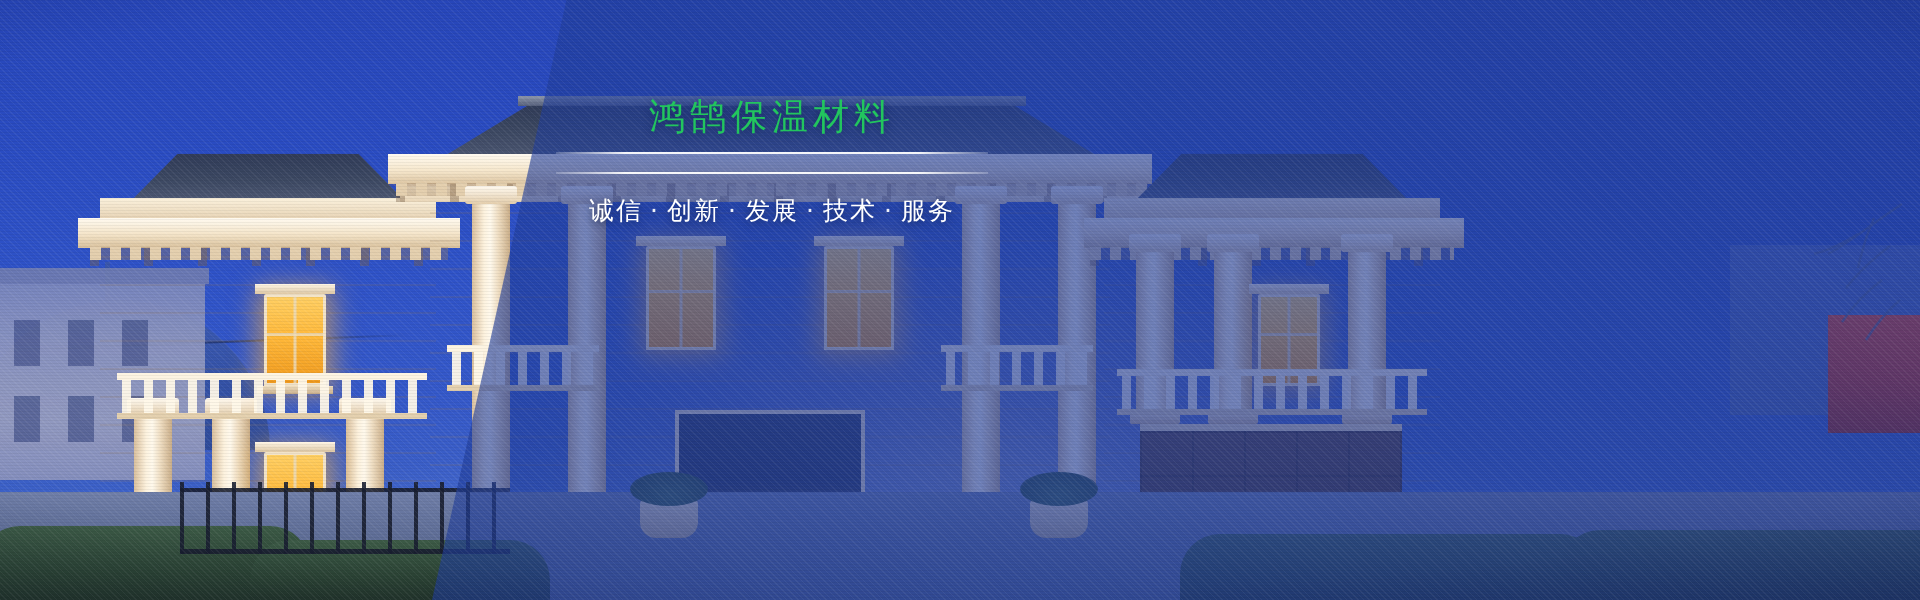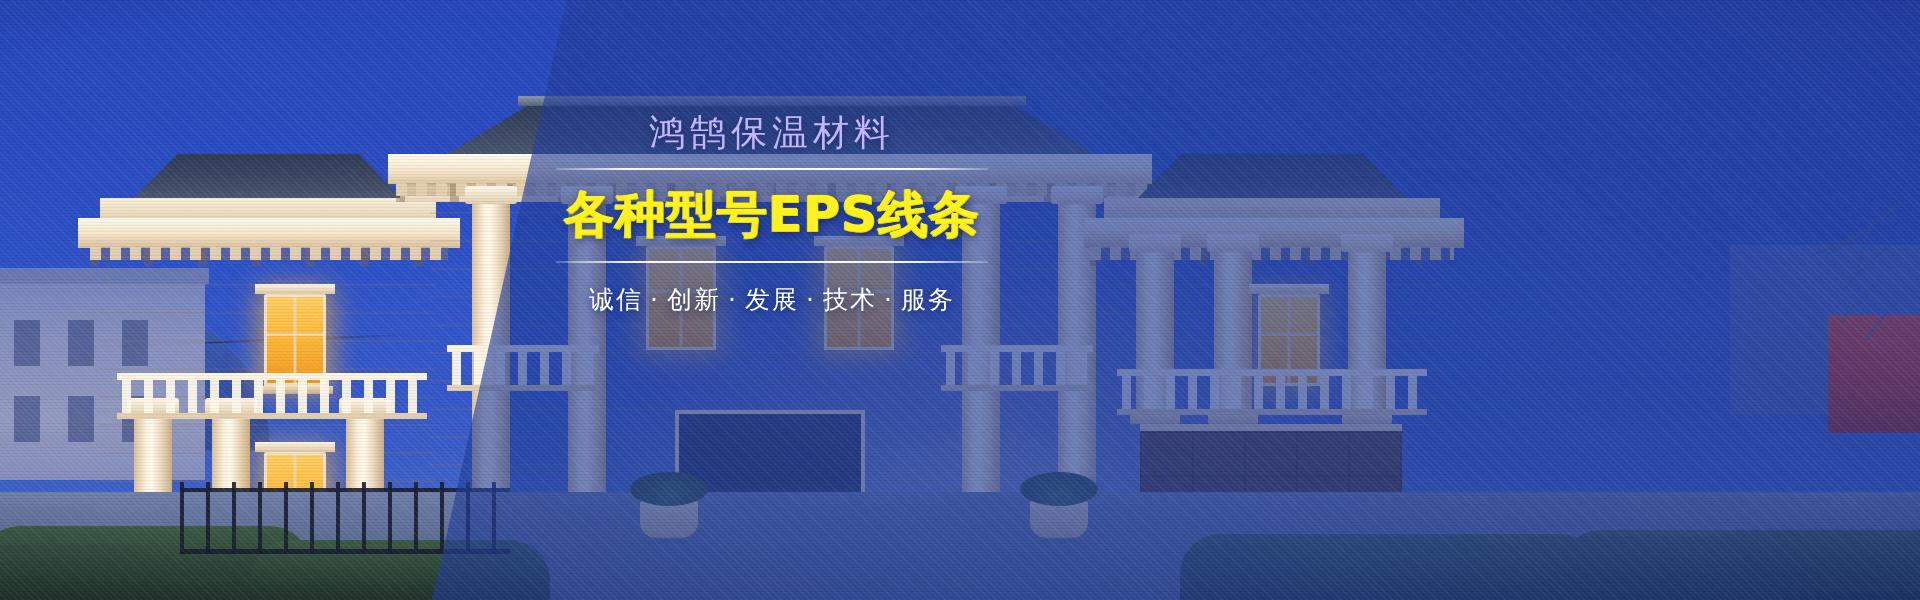--- a/index.html
+++ b/index.html
@@ -282,28 +282,27 @@
   
   .copy{
     position:absolute;
     left:556px;top:96px;width:432px;
     text-align:center;
     pointer-events:none;
   }
   .copy *{pointer-events:auto;}
 
   .brand{
-    color:#c4b5fd;
+    color:#22c55e;
     font-size:36px;
     line-height:1.18;
     letter-spacing:5px;
     font-weight:400;
     text-shadow:0 2px 10px rgba(10,25,70,.65);
     white-space:nowrap;
-    margin-top:16px;
   }
   .rule{
     height:2px;
     background:linear-gradient(90deg,rgba(255,255,255,.20),rgba(255,255,255,.95) 16%,rgba(255,255,255,.95) 84%,rgba(255,255,255,.20));
     margin:14px 0 16px;
   }
   .rule.bottom{margin:18px 0 20px;}
 
   .headline{
     color:#fff21f;
@@ -463,21 +462,20 @@
   <div class="hatch"></div>
   <div class="scan"></div>
   <div class="vignette"></div>
 
   <div class="copy">
 
     <div class="brand">鸿鹄保温材料</div>
 
     <div class="rule"></div>
 
-    <div class="headline">各种型号EPS线条</div>
 
 
     <div class="rule bottom"></div>
 
     <div class="tagline"><span>诚信</span><span class="dot">·</span><span>创新</span><span class="dot">·</span><span>发展</span><span class="dot">·</span><span>技术</span><span class="dot">·</span><span>服务</span></div>
   </div>
 
 </div>
 
 </body></html>

